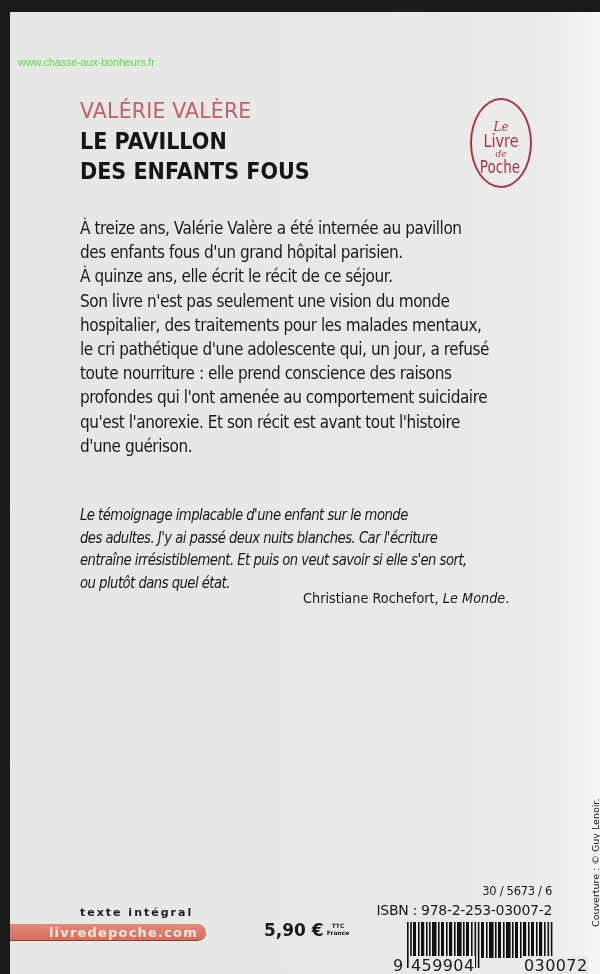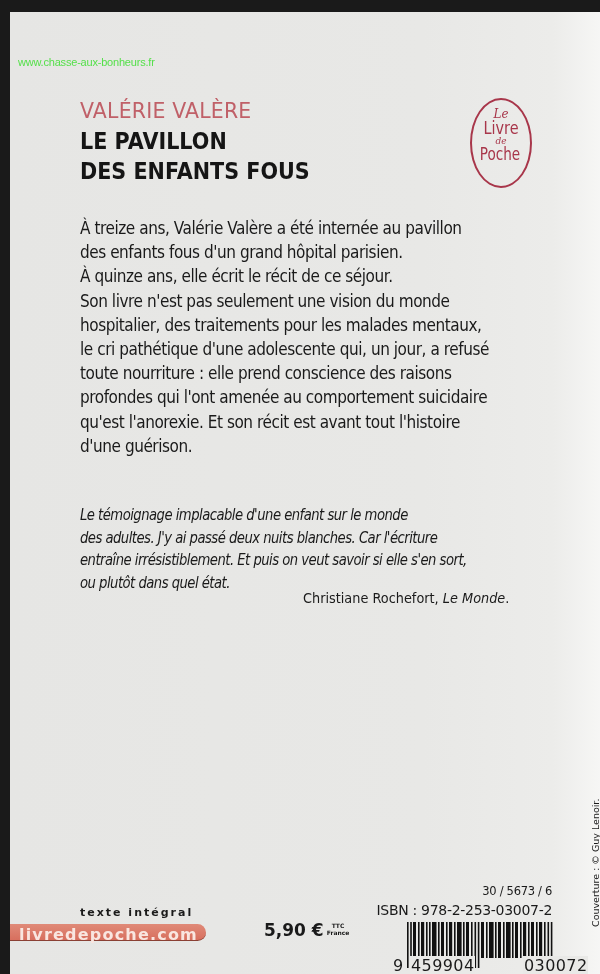--- a/index.html
+++ b/index.html
@@ -30,21 +30,21 @@
       font-family: "DejaVu Sans", sans-serif; font-size: 23px; font-weight: bold;
       color: #151515; line-height: 30px;
       transform: scaleX(0.9); transform-origin: left top;
     }
     .logo {
       position: absolute; left: 460px; top: 86px; width: 62px; height: 90px;
       border: 2px solid #a8364a; border-radius: 50%;
       box-sizing: border-box; text-align: center; color: #a8364a;
       font-family: "DejaVu Sans", sans-serif;
     }
-    .logo .le { font-family: "DejaVu Serif", serif; font-style: italic; font-size: 12px; line-height: 12px; margin-top: 8px; }
+    .logo .le { font-family: "DejaVu Serif", serif; font-style: italic; font-size: 12px; line-height: 12px; margin-top: 21px; }
     .logo .livre { font-size: 17px; line-height: 17px; transform: scaleX(0.85); }
     .logo .de { font-family: "DejaVu Serif", serif; font-style: italic; font-size: 9px; line-height: 9px; }
     .logo .poche { font-size: 17px; line-height: 17px; transform: scaleX(0.8); margin-left: -2px; }
     .synopsis {
       position: absolute; left: 70px; top: 204px; width: 480px;
       font-family: "DejaVu Sans", sans-serif; font-size: 17px; line-height: 24.2px;
       color: #1a1a1a; letter-spacing: -0.5px;
     }
     .synopsis div { white-space: nowrap; transform: scaleX(0.9); transform-origin: left top; }
     .quote {
@@ -65,21 +65,21 @@
       letter-spacing: 2px; color: #1a1a1a;
     }
     .site-bar {
       position: absolute; left: -10px; top: 912px; width: 206px; height: 16px;
       background: linear-gradient(180deg, #e08a78, #d86f5e);
       border-radius: 0 9px 9px 0;
       border-bottom: 1px solid #8a4034;
     }
     .site-bar span {
       position: absolute; right: 8px; top: 1px;
-      font-family: "DejaVu Sans", sans-serif; font-size: 16px; font-weight: bold;
+      font-family: "DejaVu Sans", sans-serif; font-size: 13px; font-weight: bold;
       color: #f9e6e0; letter-spacing: 1.2px;
     }
     .price {
       position: absolute; left: 254px; top: 908px;
       font-family: "DejaVu Sans", sans-serif; font-size: 17px; font-weight: bold;
       color: #1a1a1a; display: flex; align-items: flex-start; text-align: center;
     }
     .price .ttc {
       font-size: 6px; line-height: 7px; margin-left: 3px; margin-top: 2px; font-weight: bold;
     }

